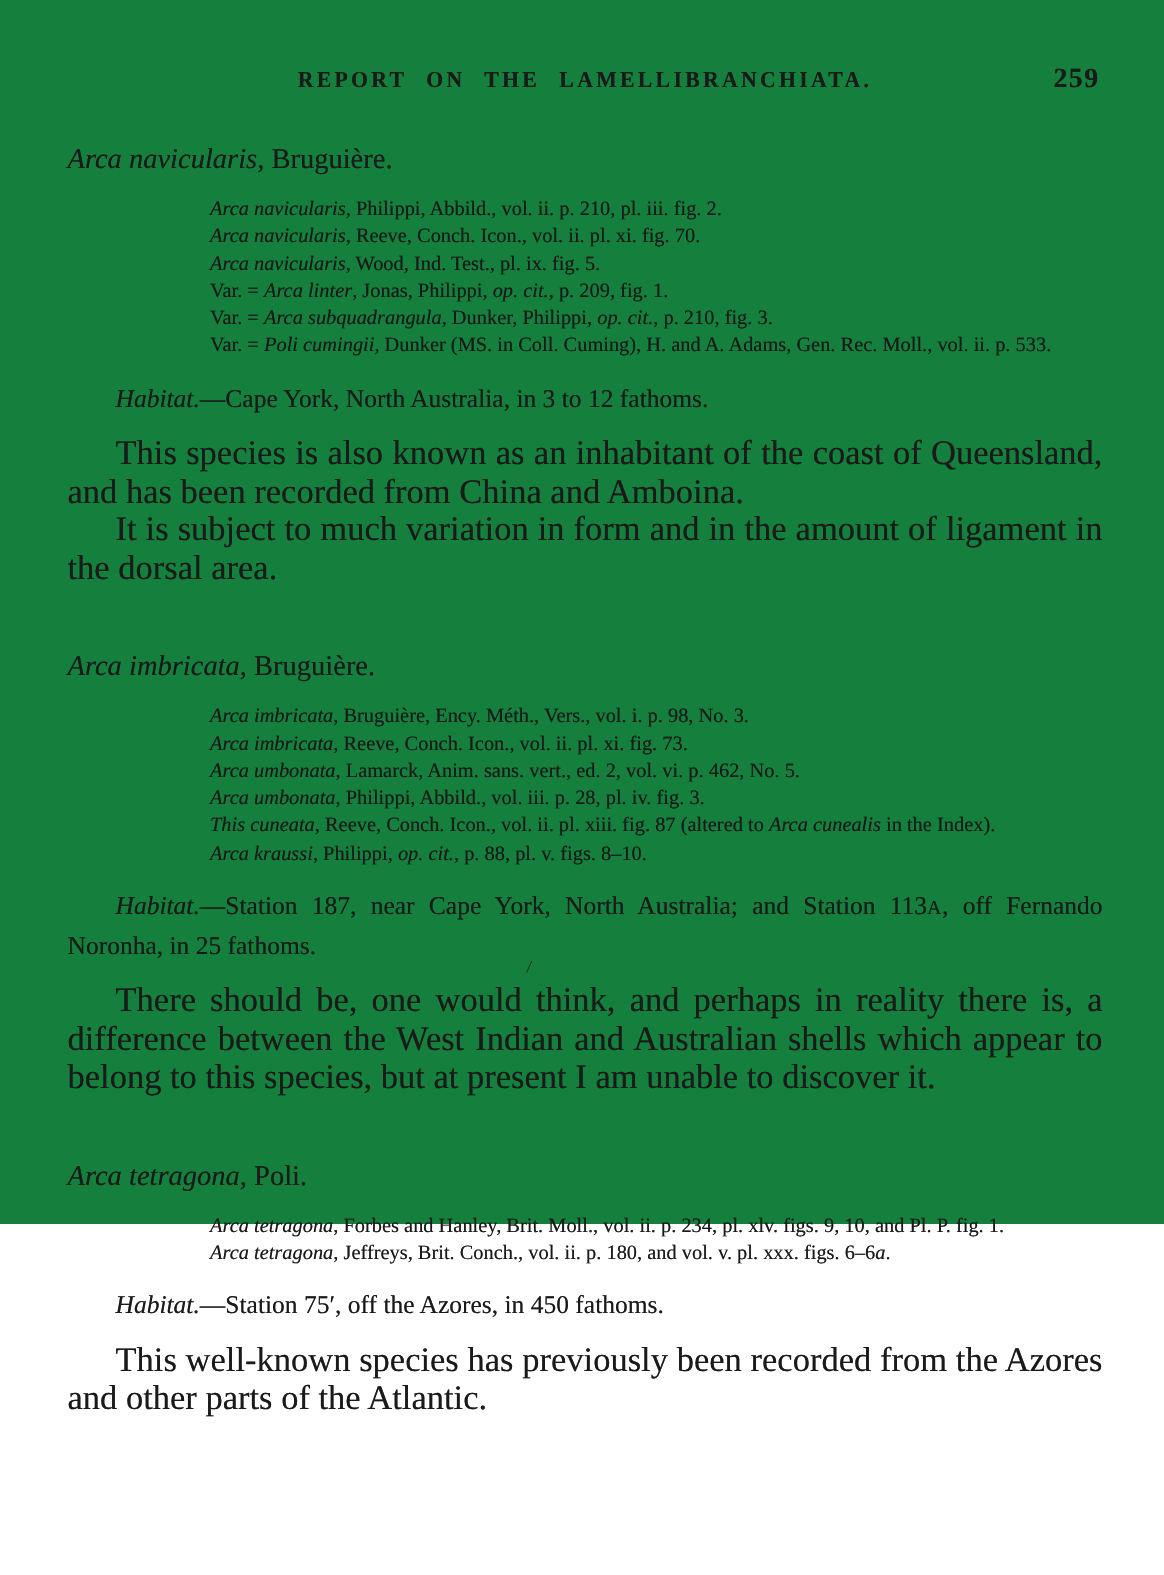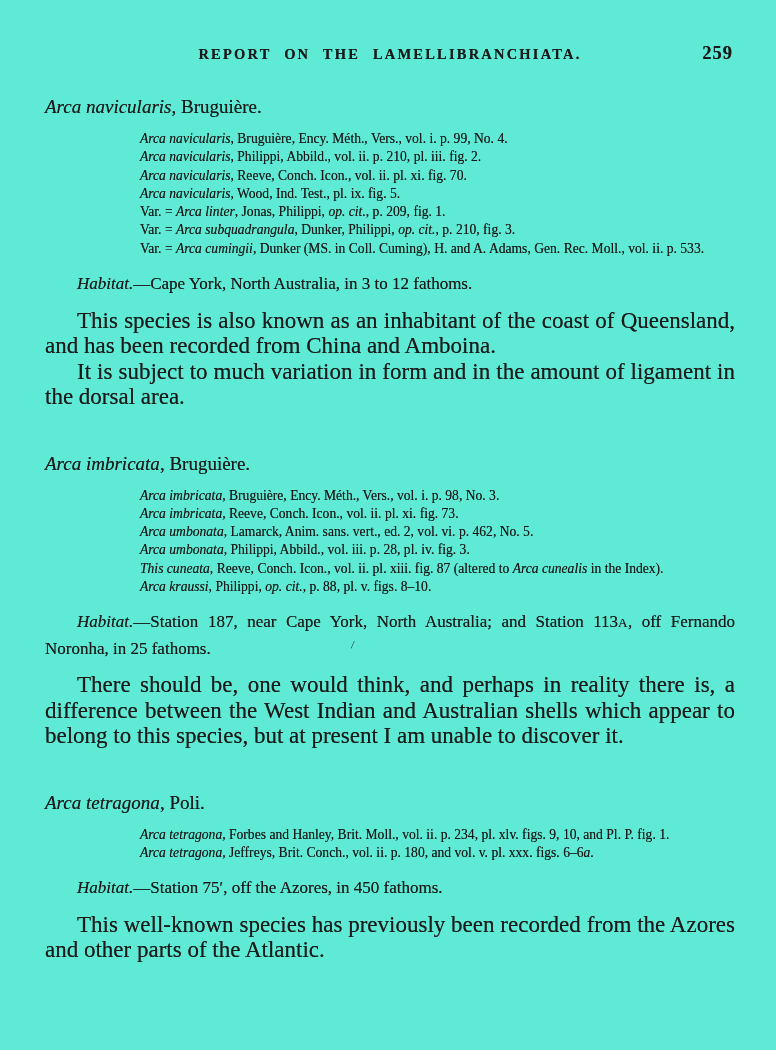--- a/index.html
+++ b/index.html
@@ -5,24 +5,24 @@
   html, body { margin:0; padding:0; }
   body {
     width:776px; height:1050px; overflow:hidden;
     background:#ffffff;
     font-family:"Liberation Serif", "DejaVu Serif", serif;
     color:#1a1a1a;
     -webkit-font-smoothing:antialiased;
   }
   .page {
     position:relative;
-    width:776px; height:1050px;
+    width:776px; height:816px;
     box-sizing:border-box;
     padding:46px 41px 0 45px;
-    background:#5eead4;
+    background:#15803d;
     text-shadow:0 0 0.35px rgba(20,20,20,0.65);
   }
   
   .page-header { position:relative; height:22px; }
   .running-title {
     display:block; text-align:center;
     font-size:14.5px; font-weight:bold;
     letter-spacing:2.2px; word-spacing:7px;
     transform:scaleY(1.05);
   }
@@ -72,27 +72,26 @@
 <div class="page">
   <div class="page-header">
     <span class="running-title">REPORT ON THE LAMELLIBRANCHIATA.</span>
     <span class="page-number">259</span>
   </div>
 
   <div id="sections">
       <section class="species-section">
         <h2 class="species-heading"><span class="it">Arca navicularis</span><span>, Bruguière.</span></h2>
         <div class="refs">
-          <p class="ref-line"><span class="it">Arca navicularis</span><span>, Bruguière, Ency. Méth., Vers., vol. i. p. 99, No. 4.</span></p>
           <p class="ref-line"><span class="it">Arca navicularis</span><span>, Philippi, Abbild., vol. ii. p. 210, pl. iii. fig. 2.</span></p>
           <p class="ref-line"><span class="it">Arca navicularis</span><span>, Reeve, Conch. Icon., vol. ii. pl. xi. fig. 70.</span></p>
           <p class="ref-line"><span class="it">Arca navicularis</span><span>, Wood, Ind. Test., pl. ix. fig. 5.</span></p>
           <p class="ref-line"><span>Var. = </span><span class="it">Arca linter</span><span>, Jonas, Philippi, </span><span class="it">op. cit.</span><span>, p. 209, fig. 1.</span></p>
           <p class="ref-line"><span>Var. = </span><span class="it">Arca subquadrangula</span><span>, Dunker, Philippi, </span><span class="it">op. cit.</span><span>, p. 210, fig. 3.</span></p>
-          <p class="ref-line"><span>Var. = </span><span class="it">Arca cumingii</span><span>, Dunker (MS. in Coll. Cuming), H. and A. Adams, Gen. Rec. Moll., vol. ii. p. 533.</span></p>
+          <p class="ref-line"><span>Var. = </span><span class="it">Poli cumingii</span><span>, Dunker (MS. in Coll. Cuming), H. and A. Adams, Gen. Rec. Moll., vol. ii. p. 533.</span></p>
         </div>
         <p class="habitat"><span class="it">Habitat.</span><span>—Cape York, North Australia, in 3 to 12 fathoms.</span></p>
         <p class="para">This species is also known as an inhabitant of the coast of Queensland, and has been recorded from China and Amboina.</p>
         <p class="para">It is subject to much variation in form and in the amount of ligament in the dorsal area.</p>
       </section>
       <section class="species-section">
         <h2 class="species-heading"><span class="it">Arca imbricata</span><span>, Bruguière.</span></h2>
         <div class="refs">
           <p class="ref-line"><span class="it">Arca imbricata</span><span>, Bruguière, Ency. Méth., Vers., vol. i. p. 98, No. 3.</span></p>
           <p class="ref-line"><span class="it">Arca imbricata</span><span>, Reeve, Conch. Icon., vol. ii. pl. xi. fig. 73.</span></p>

